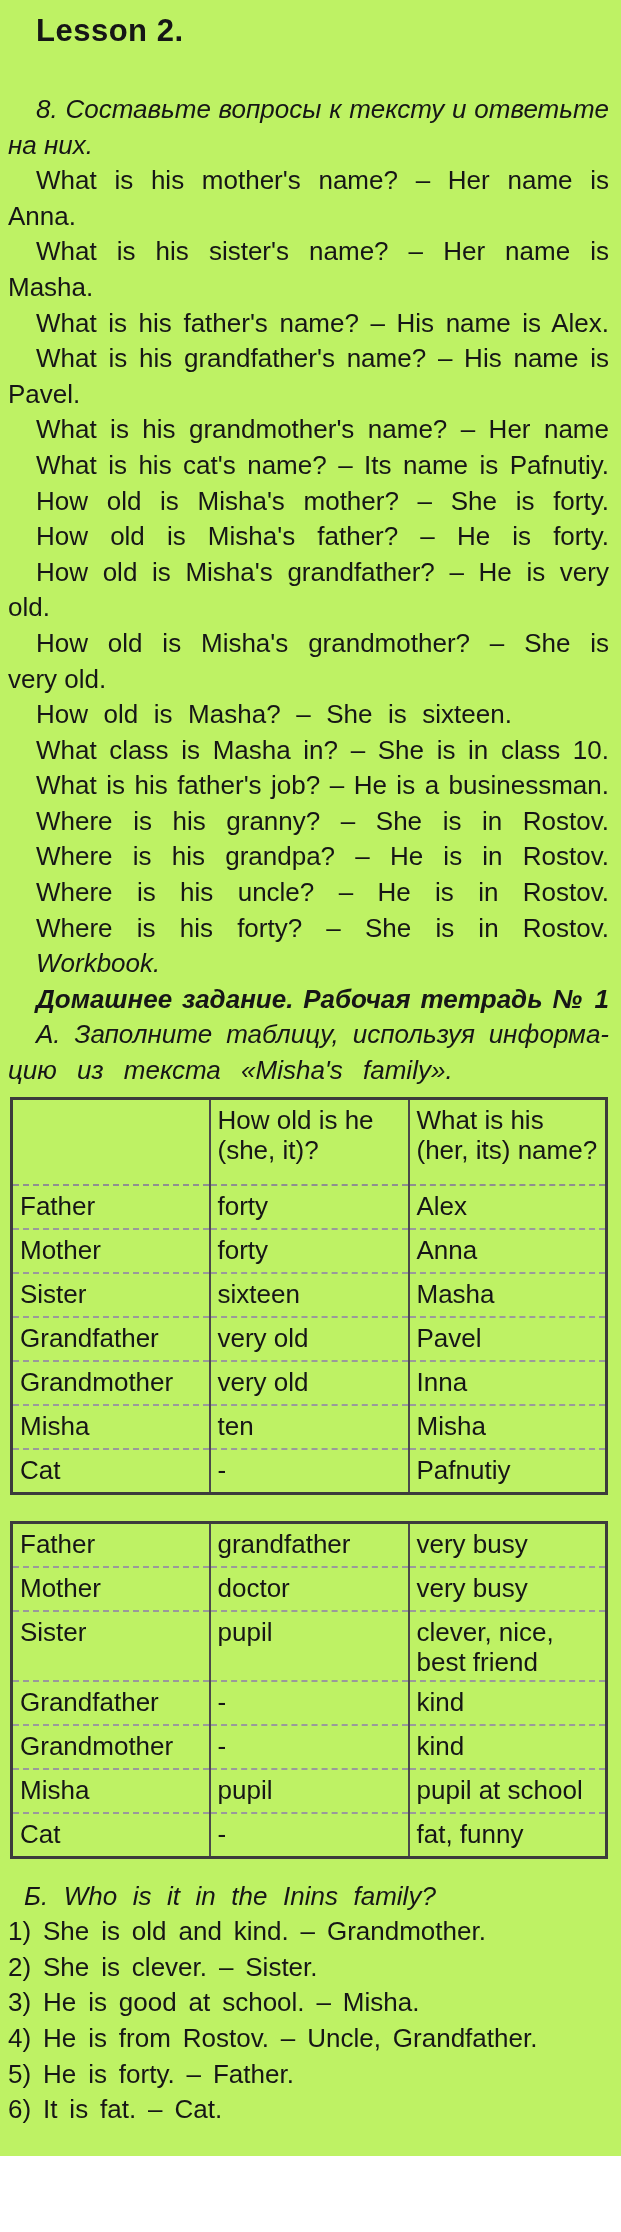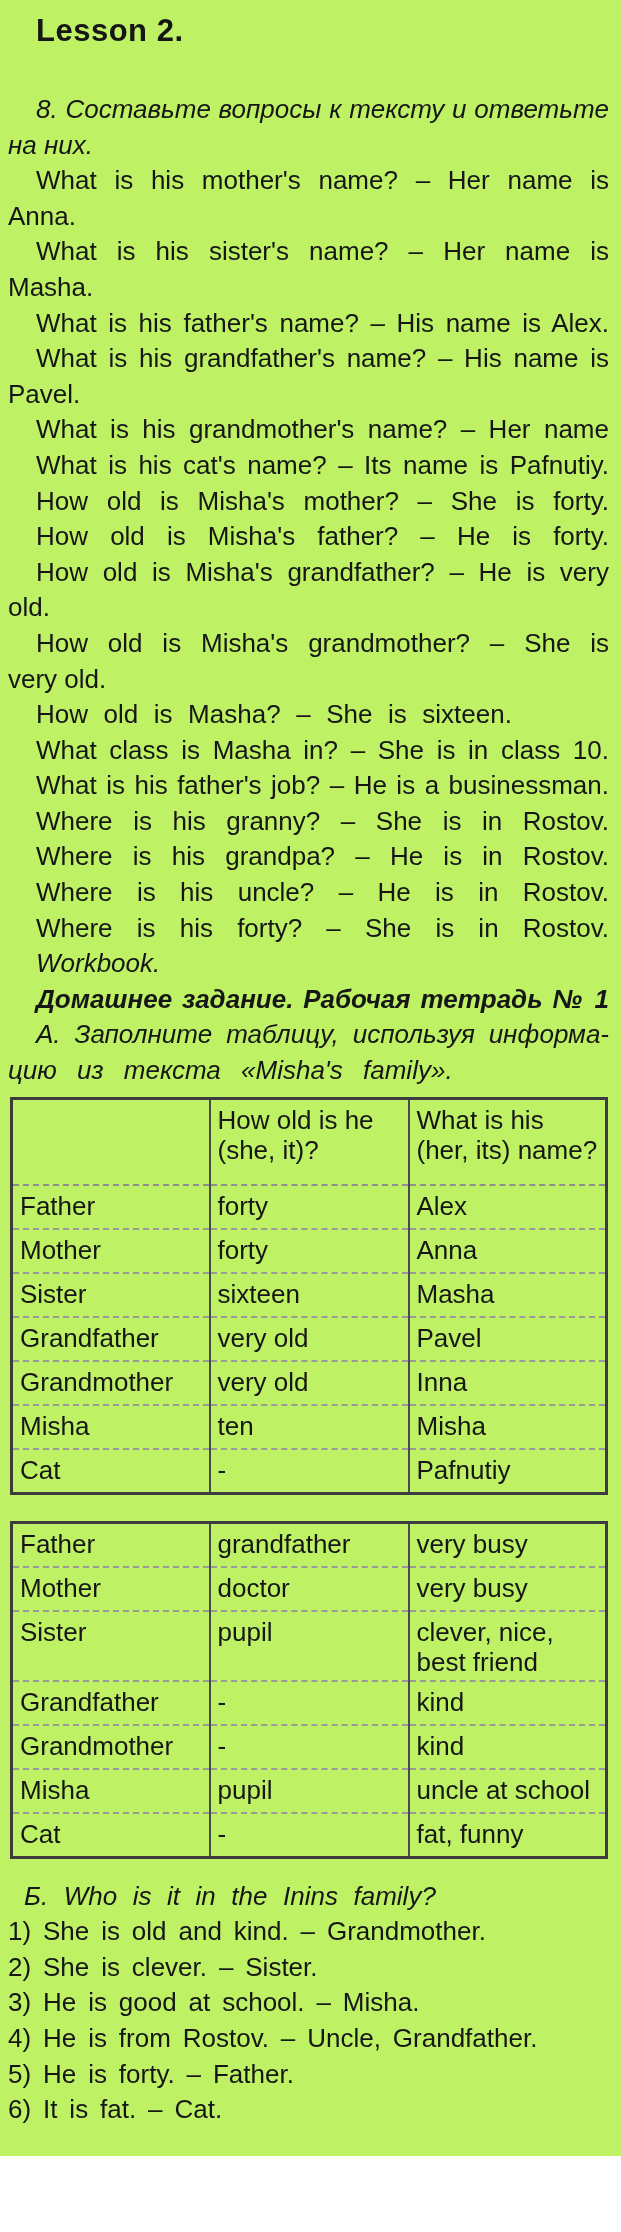--- a/index.html
+++ b/index.html
@@ -171,21 +171,21 @@
       <td>kind</td>
     </tr>
     <tr>
       <td>Grandmother</td>
       <td>-</td>
       <td>kind</td>
     </tr>
     <tr>
       <td>Misha</td>
       <td>pupil</td>
-      <td>uncle at school</td>
+      <td>pupil at school</td>
     </tr>
     <tr>
       <td>Cat</td>
       <td>-</td>
       <td>fat, funny</td>
     </tr>
   </tbody>
     </table>
 
   <p class="para it ws-mid mt-tb" style="text-indent:16px;">Б. Who is it in the Inins family?</p>

